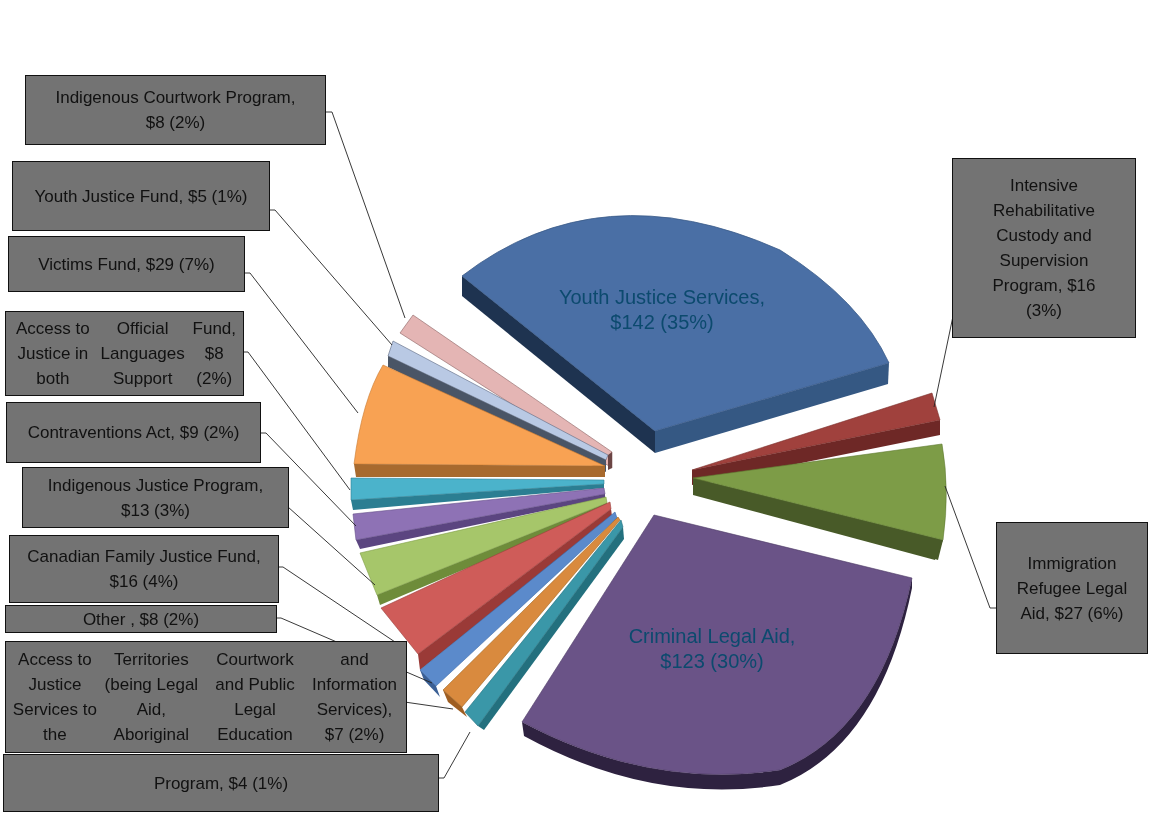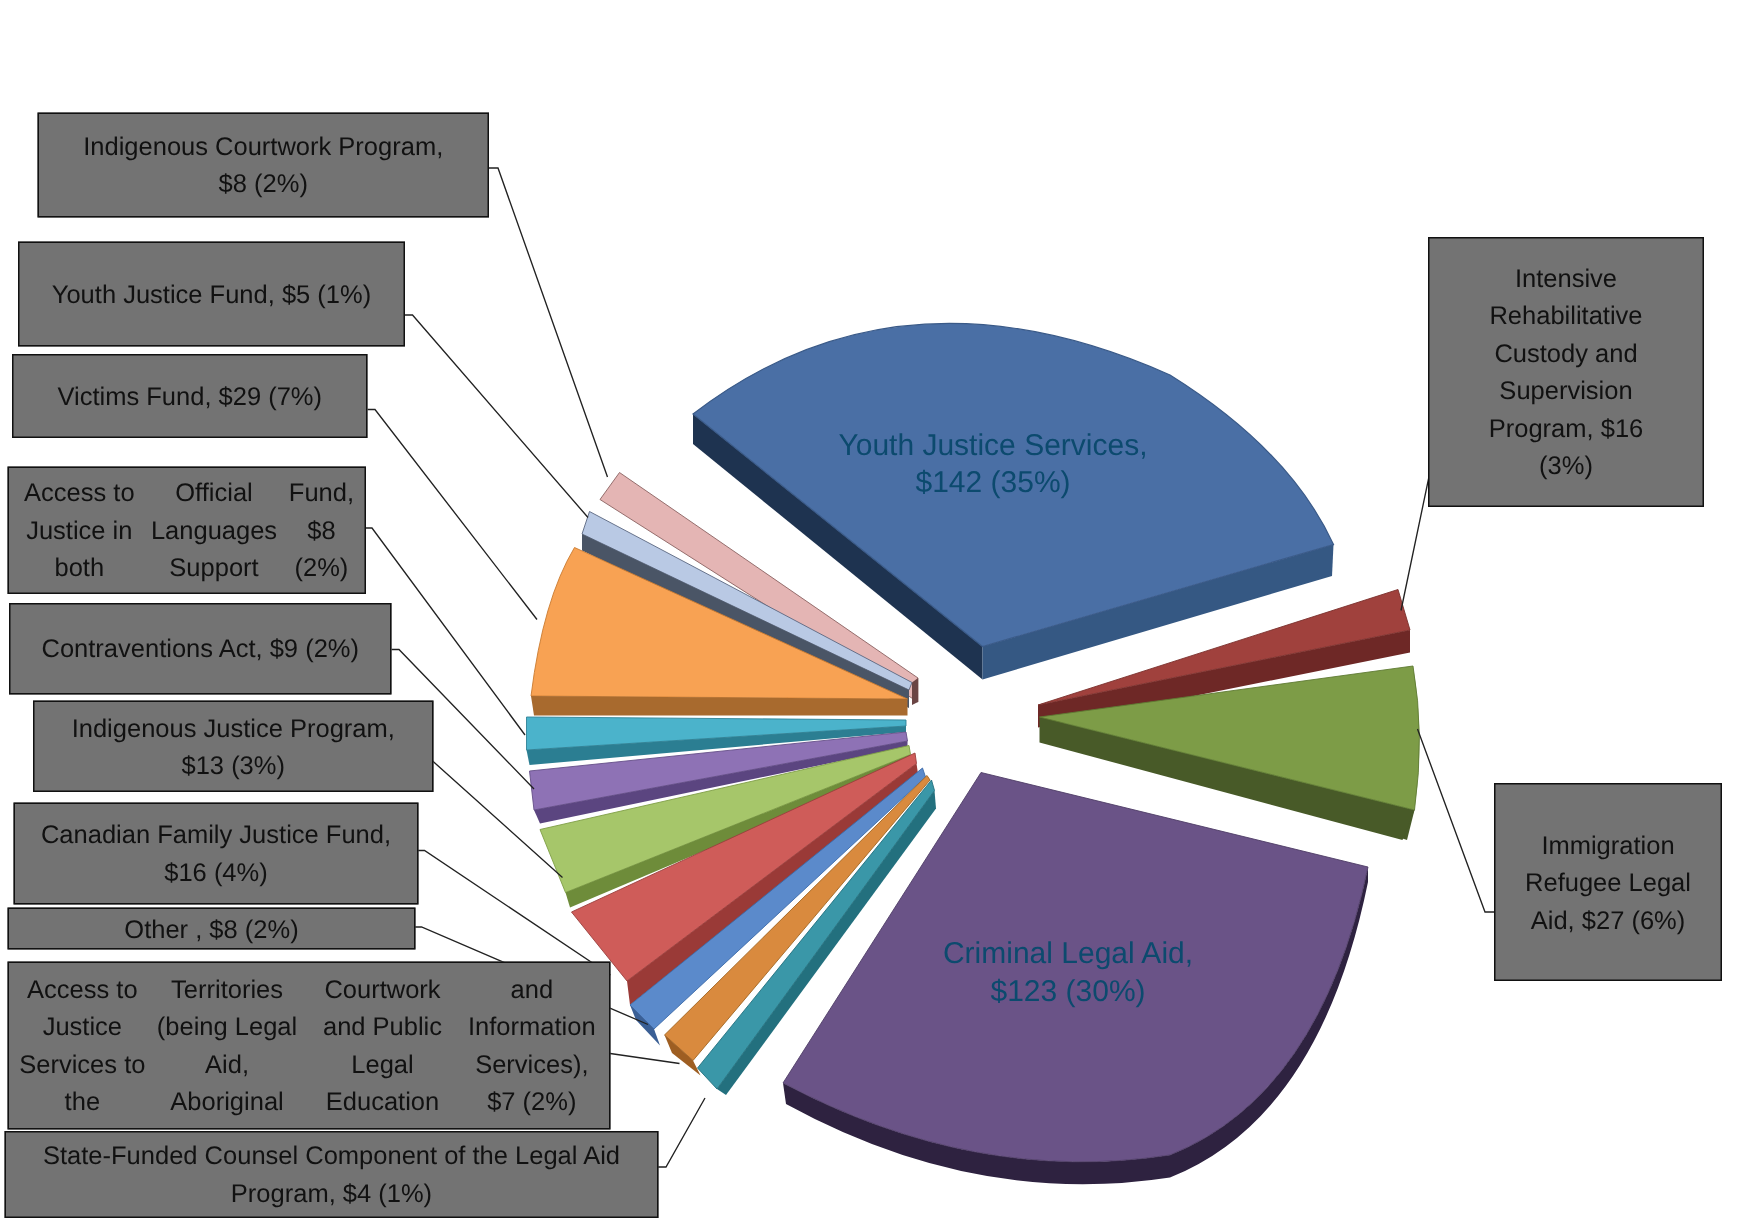--- a/index.html
+++ b/index.html
@@ -143,15 +143,14 @@
 <div class="lbl" style="left:5px;top:605px;width:272px;height:28px;">
   <div>Other ,  $8  (2%)</div>
 </div>
 <div class="lbl" style="left:5px;top:641px;width:402px;height:112px;">
   <div>Access to Justice Services to the</div>
   <div>Territories (being Legal Aid, Aboriginal</div>
   <div>Courtwork and Public Legal Education</div>
   <div>and Information Services),  $7  (2%)</div>
 </div>
 <div class="lbl" style="left:3px;top:754px;width:436px;height:58px;flex-direction:column;">
-  <div>State-Funded Counsel Component of the Legal Aid</div>
   <div>Program,  $4  (1%)</div>
 </div>
 
 </body></html>

